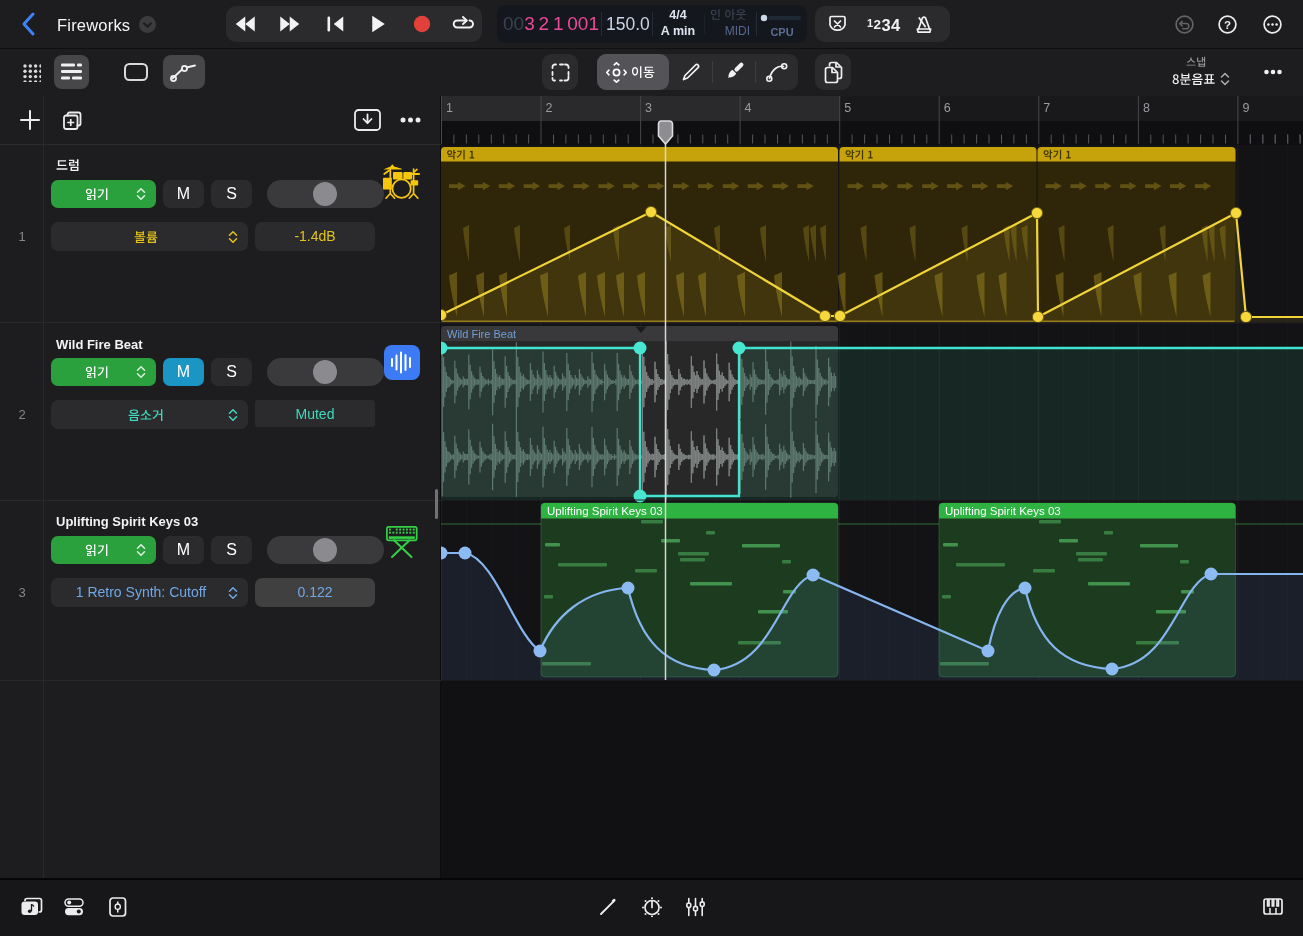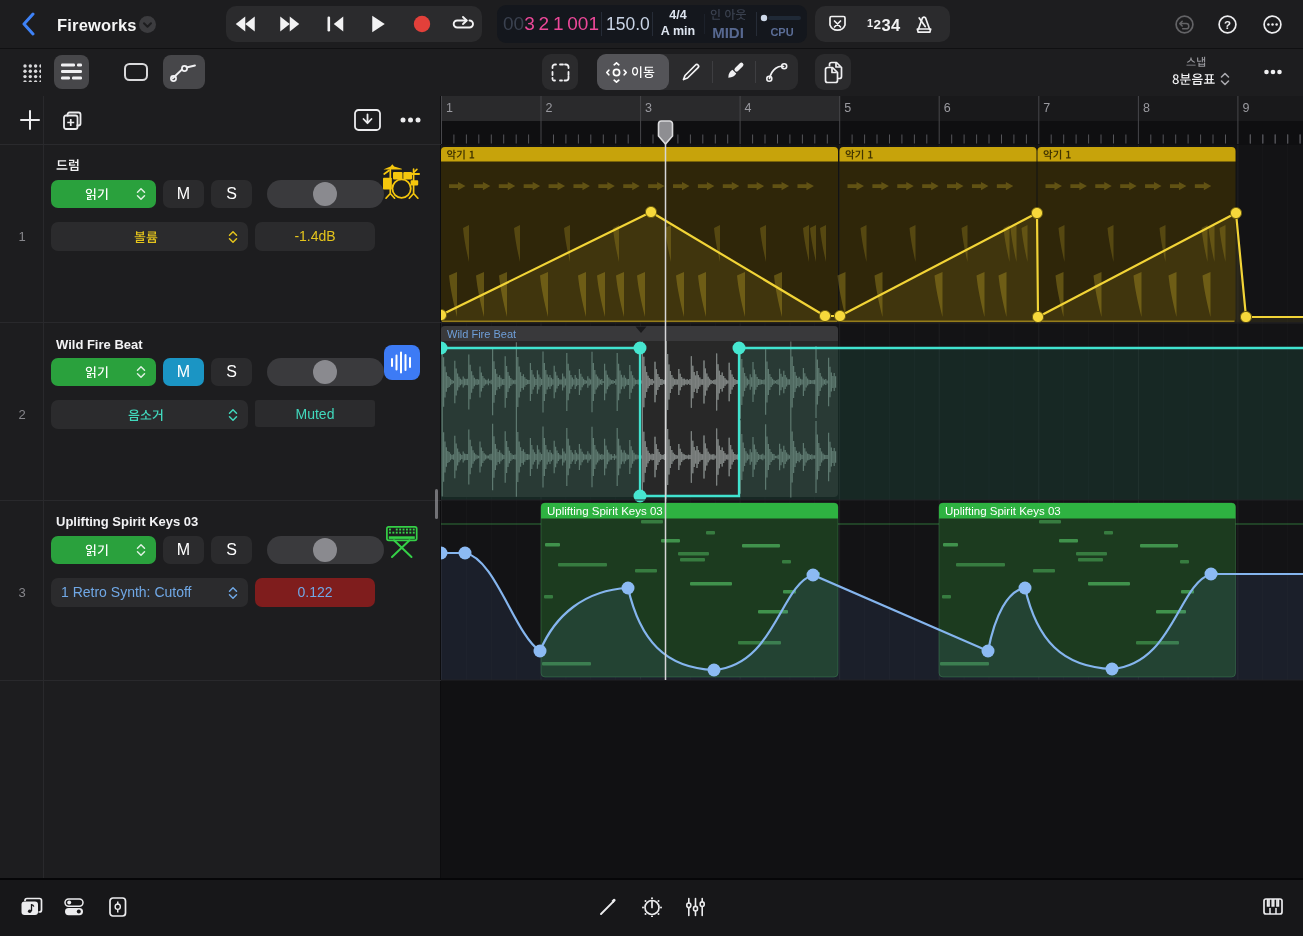--- a/index.html
+++ b/index.html
@@ -3,21 +3,21 @@
 *{margin:0;padding:0;box-sizing:border-box}
 html,body{width:1303px;height:936px;background:#131315;overflow:hidden}
 body{font-family:"Liberation Sans",sans-serif;position:relative}
 .abs{position:absolute}
 </style></head><body>
 
 <div class="abs" style="left:0;top:0;width:1303px;height:48px;background:#1d1d1f"></div>
 <svg class="abs" style="left:20px;top:12px" width="18" height="24">
     <path d="M13 2 L4 12 L13 22" stroke="#3e82f7" stroke-width="3" fill="none" stroke-linecap="round" stroke-linejoin="round"></path>
   </svg>
-<div class="abs" style="left:57px;top:15.5px;font-size:16.5px;font-weight:700;color:#f5f5f5;letter-spacing:.2px">Fireworks</div>
+<div class="abs" style="left:57px;top:15.5px;font-size:16.5px;font-weight:400;color:#f5f5f5;letter-spacing:.2px">Fireworks</div>
 <svg class="abs" style="left:139px;top:16px" width="17" height="17">
     <circle cx="8.5" cy="8.5" r="8.5" fill="#3c3c3f"></circle>
     <path d="M5 7.2 L8.5 10.8 L12 7.2" stroke="#1d1d1f" stroke-width="2" fill="none" stroke-linecap="round" stroke-linejoin="round"></path>
   </svg>
 <div class="abs" style="left:226px;top:6px;width:256px;height:36px;background:#2b2b2d;border-radius:10px"></div>
 <svg class="abs" style="left:226px;top:6px" width="256" height="36">
 <g fill="#f2f2f3">
 <polygon points="19.25,10.5 9.75,18 19.25,25.5"></polygon>
       <polygon points="28.75,10.5 19.25,18 28.75,25.5"></polygon>
 <polygon points="54.25,10.5 63.75,18 54.25,25.5"></polygon>
@@ -35,21 +35,21 @@
 <div class="abs" style="left:497px;top:5px;width:310px;height:38px;background:#14171d;border-radius:9px"></div>
 <div class="abs" style="left:503px;top:13px;font-size:19px;color:#3a414f;white-space:nowrap">00<span style="color:#ec4899">3 2 1 001</span></div>
 <div class="abs" style="left:601px;top:12px;width:1px;height:24px;background:#262c37"></div>
 <div class="abs" style="left:606px;top:14px;font-size:17.5px;color:#c9d4e6">150.0</div>
 <div class="abs" style="left:652px;top:12px;width:1px;height:24px;background:#262c37"></div>
 <div class="abs" style="left:652px;top:8px;width:52px;text-align:center;font-size:12.5px;font-weight:700;color:#dde4ef;line-height:15.5px">4/4<br>A min</div>
 <div class="abs" style="left:704px;top:14px;width:1px;height:20px;background:#1c212a"></div>
 <svg class="abs" style="left:710.0px;top:-1.0px;overflow:visible" width="2" height="2">
     <path transform="translate(0,20)" d="M8.33 -9.97H9.59V-2.02H8.33ZM2.44 -0.25H9.90V0.77H2.44ZM2.44 -2.82H3.69V0.14H2.44ZM3.67 -9.24Q4.50 -9.24 5.16 -8.89Q5.82 -8.54 6.20 -7.92Q6.59 -7.31 6.59 -6.50Q6.59 -5.71 6.20 -5.09Q5.82 -4.47 5.16 -4.11Q4.50 -3.76 3.67 -3.76Q2.85 -3.76 2.19 -4.11Q1.53 -4.47 1.14 -5.09Q0.76 -5.71 0.76 -6.50Q0.76 -7.31 1.14 -7.92Q1.53 -8.54 2.19 -8.89Q2.85 -9.24 3.67 -9.24ZM3.67 -8.15Q3.19 -8.15 2.81 -7.95Q2.43 -7.74 2.21 -7.38Q1.99 -7.01 1.99 -6.50Q1.99 -6.01 2.21 -5.64Q2.43 -5.27 2.81 -5.07Q3.19 -4.86 3.67 -4.86Q4.15 -4.86 4.54 -5.07Q4.92 -5.27 5.14 -5.64Q5.36 -6.01 5.36 -6.50Q5.36 -7.01 5.14 -7.38Q4.92 -7.74 4.54 -7.95Q4.15 -8.15 3.67 -8.15Z M17.88 -9.17Q18.70 -9.17 19.33 -8.70Q19.96 -8.23 20.32 -7.36Q20.68 -6.49 20.68 -5.31Q20.68 -4.13 20.32 -3.26Q19.96 -2.39 19.33 -1.91Q18.70 -1.44 17.88 -1.44Q17.06 -1.44 16.42 -1.91Q15.79 -2.39 15.42 -3.26Q15.06 -4.13 15.06 -5.31Q15.06 -6.49 15.42 -7.36Q15.79 -8.23 16.42 -8.70Q17.06 -9.17 17.88 -9.17ZM17.88 -8.04Q17.40 -8.04 17.04 -7.71Q16.67 -7.39 16.47 -6.78Q16.27 -6.17 16.27 -5.31Q16.27 -4.46 16.47 -3.84Q16.67 -3.22 17.04 -2.90Q17.41 -2.57 17.88 -2.57Q18.35 -2.57 18.71 -2.90Q19.08 -3.22 19.28 -3.84Q19.48 -4.46 19.48 -5.31Q19.48 -6.17 19.28 -6.78Q19.08 -7.39 18.71 -7.71Q18.35 -8.04 17.88 -8.04ZM22.19 -9.97H23.45V0.99H22.19ZM23.17 -5.71H25.15V-4.66H23.17Z M25.99 -5.05H35.92V-4.04H25.99ZM30.30 -4.61H31.55V-2.91H30.30ZM30.28 -2.44H31.35V-2.16Q31.35 -1.55 31.04 -1.02Q30.74 -0.49 30.16 -0.09Q29.59 0.32 28.81 0.59Q28.03 0.85 27.08 0.95L26.67 -0.00Q27.49 -0.08 28.15 -0.28Q28.81 -0.48 29.29 -0.77Q29.76 -1.07 30.02 -1.42Q30.28 -1.78 30.28 -2.16ZM30.50 -2.44H31.57V-2.16Q31.57 -1.76 31.82 -1.40Q32.07 -1.05 32.55 -0.76Q33.03 -0.47 33.69 -0.28Q34.36 -0.08 35.17 -0.00L34.77 0.95Q33.83 0.85 33.05 0.59Q32.26 0.33 31.69 -0.07Q31.12 -0.47 30.81 -1.00Q30.50 -1.53 30.50 -2.16ZM30.94 -9.84Q32.15 -9.84 33.02 -9.60Q33.90 -9.36 34.38 -8.90Q34.85 -8.44 34.85 -7.80Q34.85 -7.16 34.38 -6.70Q33.90 -6.24 33.02 -6.00Q32.15 -5.76 30.94 -5.76Q29.74 -5.76 28.87 -6.00Q27.99 -6.24 27.51 -6.70Q27.04 -7.16 27.04 -7.80Q27.04 -8.44 27.51 -8.90Q27.99 -9.36 28.87 -9.60Q29.74 -9.84 30.94 -9.84ZM30.94 -8.88Q30.13 -8.88 29.54 -8.76Q28.96 -8.63 28.64 -8.39Q28.33 -8.15 28.33 -7.80Q28.33 -7.45 28.64 -7.21Q28.96 -6.97 29.54 -6.84Q30.13 -6.72 30.94 -6.72Q31.77 -6.72 32.35 -6.84Q32.93 -6.97 33.24 -7.21Q33.56 -7.45 33.56 -7.80Q33.56 -8.15 33.24 -8.39Q32.93 -8.63 32.35 -8.76Q31.77 -8.88 30.94 -8.88Z" fill="#3a414f"></path>
   </svg>
-<div class="abs" style="left:706px;top:24px;width:44px;text-align:center;font-size:15px;font-weight:700;color:#576890">MIDI</div>
+<div class="abs" style="left:706px;top:24px;width:44px;text-align:right;font-size:12px;font-weight:400;color:#576890">MIDI</div>
 <div class="abs" style="left:756px;top:12px;width:1px;height:24px;background:#262c37"></div>
 <svg class="abs" style="left:760px;top:14px" width="44" height="8">
     <circle cx="4" cy="4" r="3.2" fill="#cdd8e8"></circle>
     <rect x="8" y="2" width="33" height="4" rx="2" fill="#1f2936"></rect>
   </svg>
 <div class="abs" style="left:760px;top:26px;width:44px;text-align:center;font-size:11px;font-weight:700;color:#5b6d96">CPU</div>
 <div class="abs" style="left:815px;top:6px;width:135px;height:36px;background:#2b2b2d;border-radius:10px"></div>
 <svg class="abs" style="left:815px;top:6px" width="135" height="36">
 <path d="M16.5 10.5 h12 a1.5 1.5 0 0 1 1.5 1.5 v7 a8 8 0 0 1 -15 0 v-7 a1.5 1.5 0 0 1 1.5 -1.5 z" fill="none" stroke="#f2f2f3" stroke-width="1.7" stroke-linejoin="round"></path>
 <path d="M19.5 15 l6 6 M25.5 15 l-6 6" stroke="#f2f2f3" stroke-width="1.7" stroke-linecap="round"></path>
@@ -301,25 +301,25 @@
     <rect x="6.4" y="5.7" width="1.9" height="1.9" fill="#35d047"></rect>
     <rect x="9.8" y="5.7" width="1.9" height="1.9" fill="#35d047"></rect>
     <rect x="13.2" y="5.7" width="1.9" height="1.9" fill="#35d047"></rect>
     <rect x="16.6" y="5.7" width="1.9" height="1.9" fill="#35d047"></rect>
     <rect x="20.0" y="5.7" width="1.9" height="1.9" fill="#35d047"></rect>
     <rect x="23.4" y="5.7" width="1.9" height="1.9" fill="#35d047"></rect>
     <rect x="26.8" y="5.7" width="1.9" height="1.9" fill="#35d047"></rect>
   </svg>
 <div class="abs" style="left:10px;top:577.5px;width:24px;height:29px;color:#86868b;font-size:13px;text-align:center;line-height:29px">3</div>
 <div class="abs" style="left:51px;top:577.5px;width:197px;height:29px;background:#2b2b2d;border-radius:7px"></div>
-<div class="abs" style="left:61px;top:577.5px;width:160px;height:29px;color:#70a8e6;font-size:14px;text-align:left;line-height:29px">1 Retro Synth: Cutoff</div>
+<div class="abs" style="left:61px;top:577.5px;width:160px;height:29px;color:#70a8e6;font-size:14px;text-align:center;line-height:29px">1 Retro Synth: Cutoff</div>
 <svg class="abs" style="left:227px;top:585.5px" width="12" height="14">
     <path d="M2.5 5.2 L6 1.8 L9.5 5.2 M2.5 8.8 L6 12.2 L9.5 8.8" stroke="#70a8e6" stroke-width="1.5" fill="none" stroke-linecap="round" stroke-linejoin="round"></path>
   </svg>
-<div class="abs" style="left:255px;top:577.5px;width:120px;height:29px;background:#7f1d1d;border-radius:7px;color:#70a8e6;font-size:14px;text-align:center;line-height:29px">0.122</div>
+<div class="abs" style="left:255px;top:577.5px;width:120px;height:29px;background:#404040;border-radius:7px;color:#70a8e6;font-size:14px;text-align:center;line-height:29px">0.122</div>
 <div class="abs" style="left:0;top:322px;width:441px;height:1px;background:#29292c"></div>
 <div class="abs" style="left:0;top:500px;width:441px;height:1px;background:#29292c"></div>
 <div class="abs" style="left:0;top:680px;width:441px;height:1px;background:#29292c"></div>
 <div class="abs" style="left:435px;top:489px;width:3px;height:30px;background:#97979b;border-radius:2px;opacity:.7"></div>
 <svg class="abs" style="left:441px;top:96px" width="862" height="784">
     <rect x="0" y="49" width="862" height="535" fill="#131315"></rect>
     <rect x="0" y="584" width="862" height="200" fill="#111113"></rect>
     <rect x="0" y="0" width="862" height="25" fill="#19191b"></rect>
     <rect x="0" y="0" width="398.8" height="25" fill="#2a2a2c"></rect>
     <rect x="0" y="25" width="862" height="24" fill="#0f0f11"></rect>

